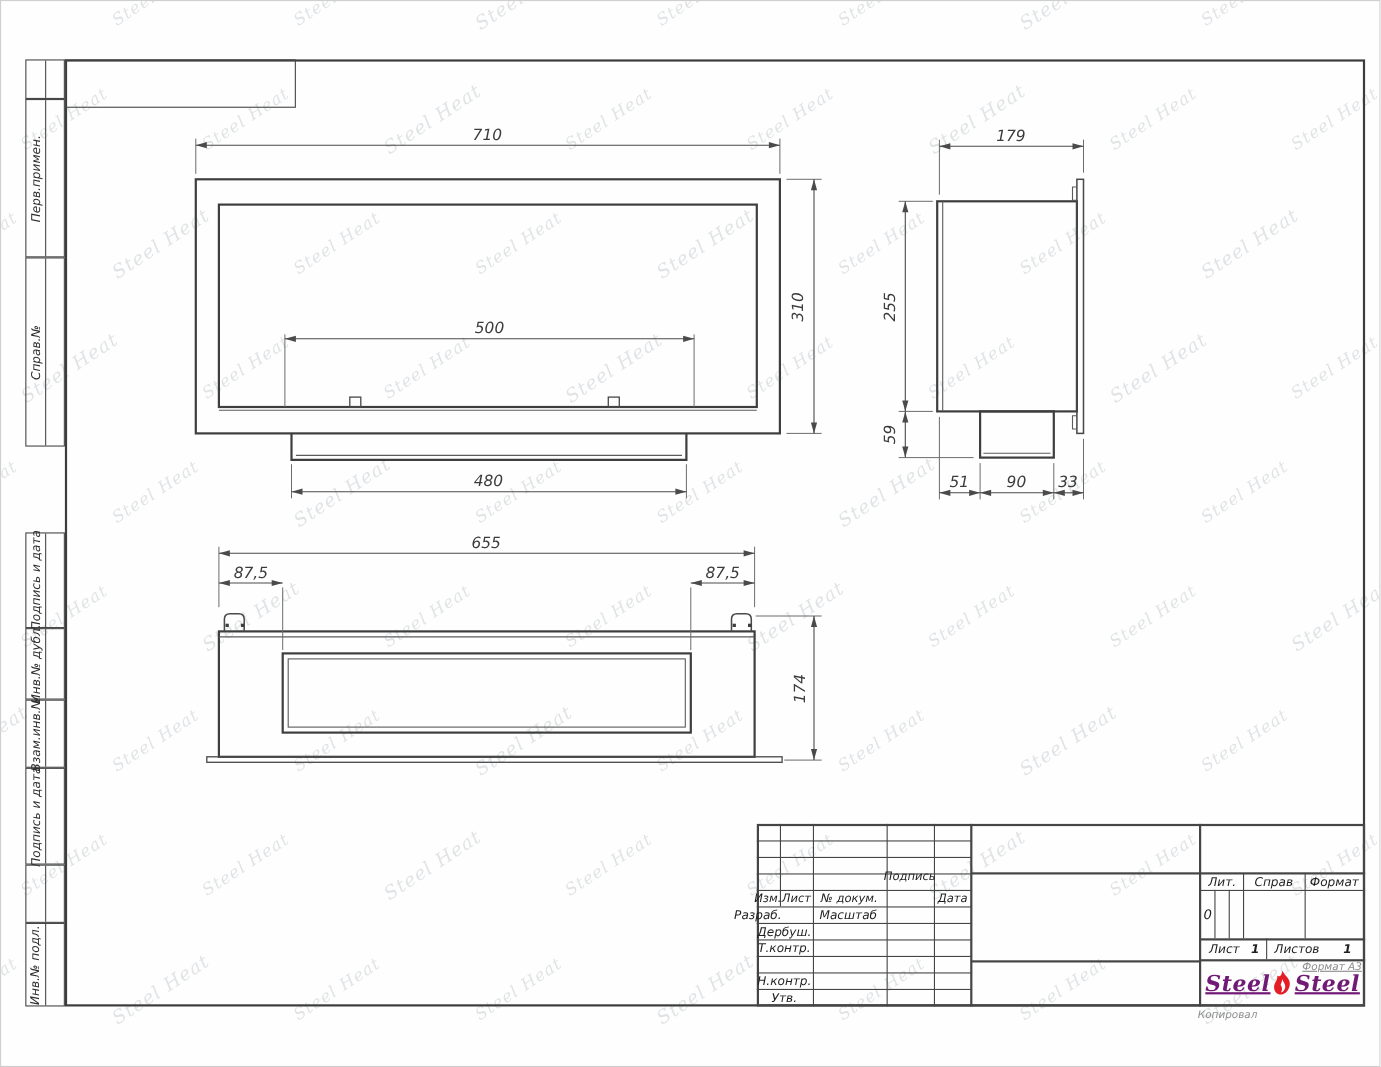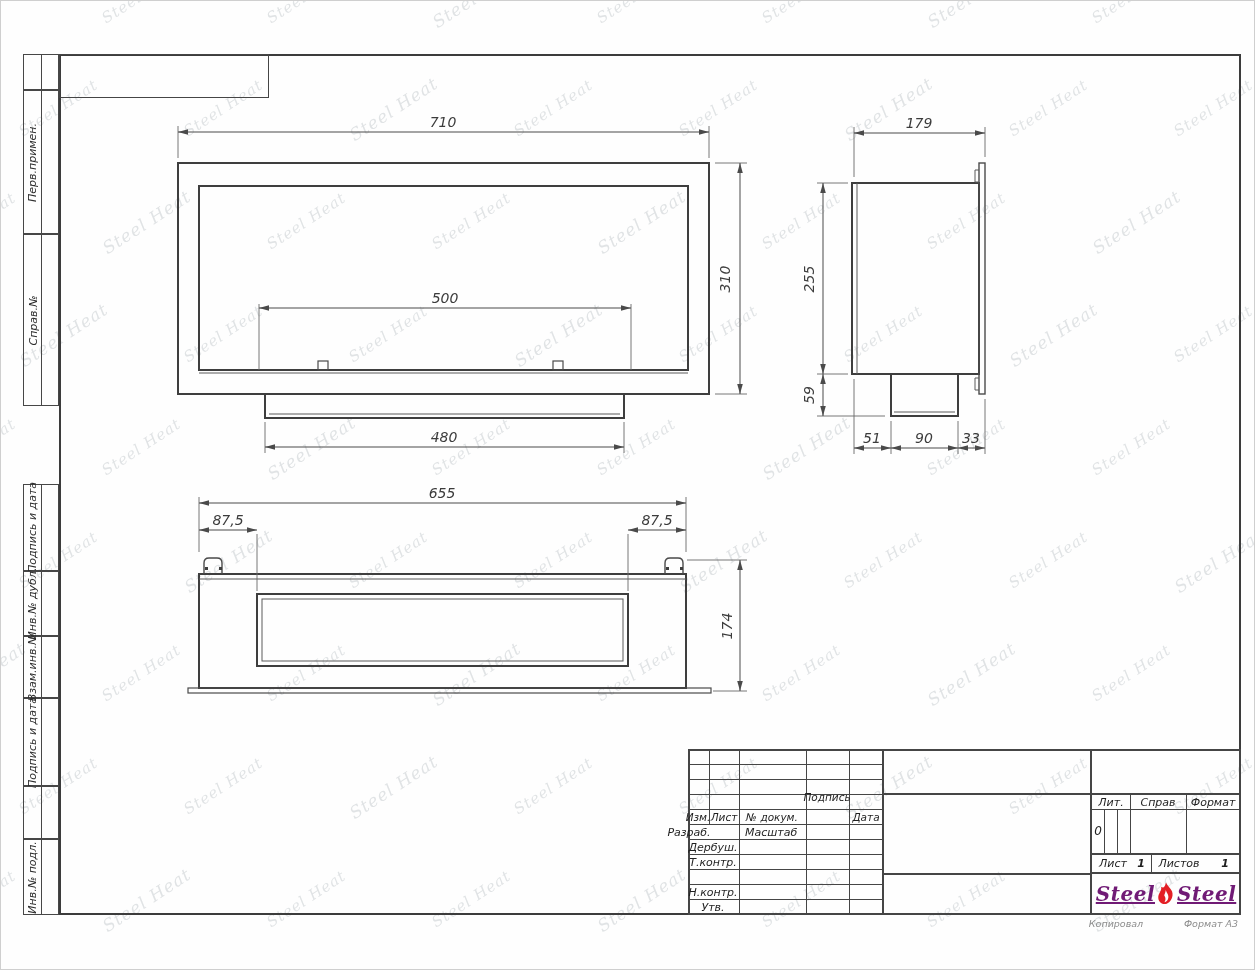--- a/index.html
+++ b/index.html
@@ -343,15 +343,15 @@
   <div id="logo">
     <span class="lt">Steel</span>
     <svg width="18" height="23" viewBox="0 0 18 23">
       <path d="M9,0.5 C10.5,5 16.5,7.5 15.5,13.5 C14.8,18 12,21.5 8.5,22 C4,22.5 0.8,19 1.3,14.5 C1.7,11 4.8,9 4.2,4.8 C6.5,6.8 7.8,5 9,0.5 Z" fill="#e31e24"></path>
       <path d="M8.8,8 C9.5,11 12,12.5 11.3,16 C10.8,18.5 9.2,20 7.5,20.2 C8.8,18 9,16 7.2,13.2 C7.9,11.5 8.5,10 8.8,8 Z" fill="#fdfdfd"></path>
     </svg>
     <span class="lt">Steel</span>
   </div>
 
   <span class="foot" style="left:1115px;top:922px;">Копировал</span>
-  <span class="foot" style="left:1210px;top:922px;">Формат А3</span>
+  <span class="foot" style="left:1210px;top:878px;text-decoration:underline;">Формат А3</span>
 
 </div>
 
 </body></html>

